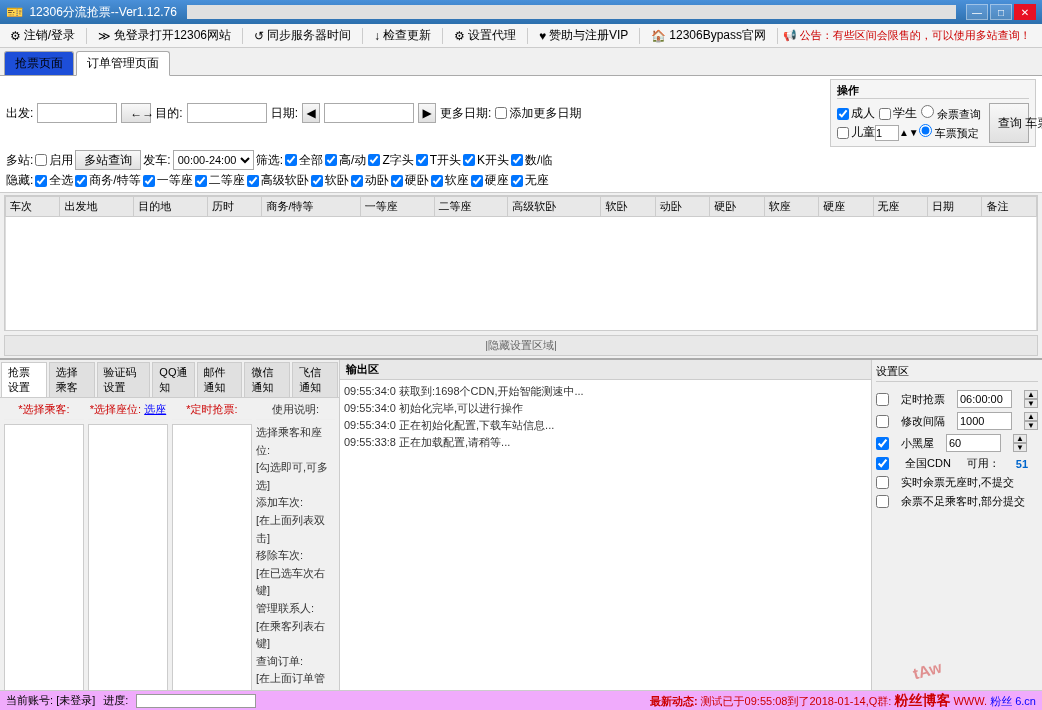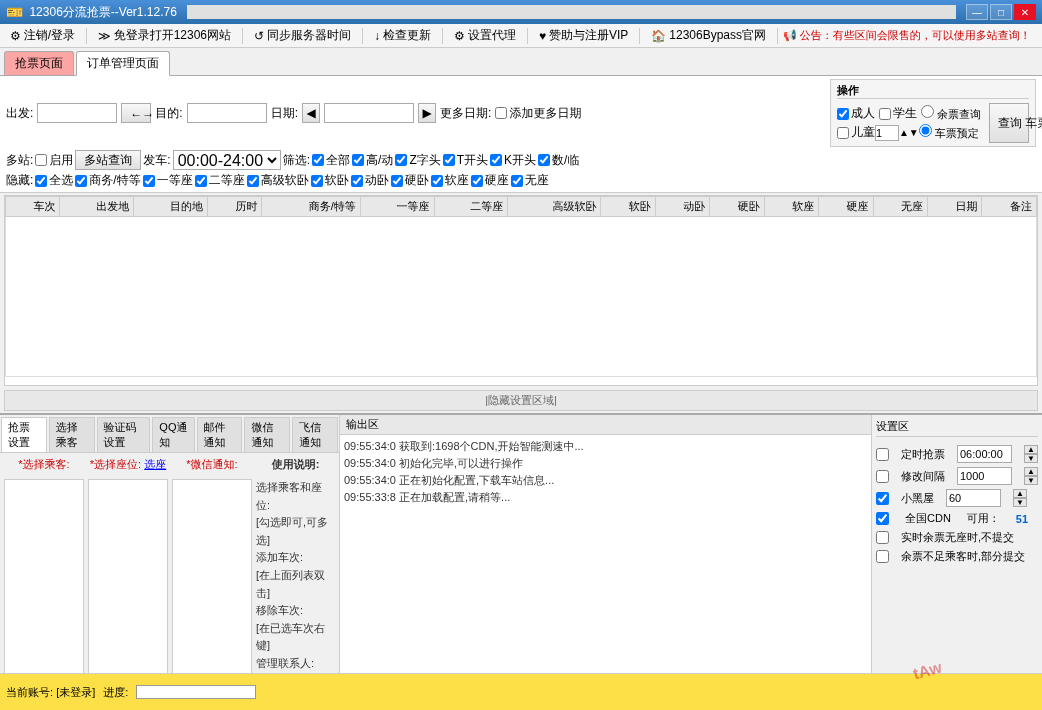--- a/index.html
+++ b/index.html
@@ -57,21 +57,21 @@
     .tabs {
       background: #f0f0f0;
       display: flex;
       padding: 3px 4px 0;
       border-bottom: 1px solid #aaa;
     }
     .tab {
       padding: 3px 10px;
       border: 1px solid #aaa;
       border-bottom: none;
-      background: #fca5a5;
+      background: #1d4ed8;
       cursor: pointer;
       font-size: 12px;
       margin-right: 2px;
       border-radius: 3px 3px 0 0;
     }
     .tab.active {
       background: white;
       border-bottom: 1px solid white;
       margin-bottom: -1px;
       z-index: 1;
@@ -108,21 +108,21 @@
     .checkbox-item input[type=checkbox] { margin: 0; width: 12px; height: 12px; }
     .train-table {
       width: 100%;
       border-collapse: collapse;
       font-size: 11px;
     }
     .train-table th {
       background: #e8e8e8;
       border: 1px solid #ccc;
       padding: 2px 4px;
-      text-align: right;
+      text-align: left;
       font-weight: normal;
       white-space: nowrap;
     }
     .train-table td {
       border: 1px solid #ddd;
       padding: 2px 4px;
       text-align: center;
     }
     
     
@@ -133,21 +133,21 @@
       padding: 2px 6px;
       text-align: center;
       font-size: 11px;
       color: #666;
     }
 
     
     .bottom-panel {
       display: flex;
       border-top: 2px solid #aaa;
-      height: 260px;
+      height: 332px;
     }
     
     
     .ticket-settings {
       width: 340px;
       border-right: 1px solid #ccc;
       display: flex;
       flex-direction: column;
     }
     .settings-tabs {
@@ -191,39 +191,40 @@
       width: 80px;
       flex: 1;
       min-height: 120px;
       font-size: 11px;
       overflow-y: auto;
     }
     .usage-col {
       flex: 1;
       font-size: 11px;
     }
-    .usage-col .col-header { color: #333; font-weight: bold; }
+    .usage-col .col-header { color: #333; }
     .usage-text {
       font-size: 11px;
       line-height: 1.6;
       color: #333;
     }
 
     
     .output-area {
       flex: 1;
       border-right: 1px solid #ccc;
       display: flex;
       flex-direction: column;
     }
     .output-header {
       background: #e8e8e8;
       padding: 2px 6px;
       font-size: 11px;
       border-bottom: 1px solid #ccc;
+      font-weight: bold;
     }
     .output-content {
       flex: 1;
       background: white;
       padding: 4px;
       overflow-y: scroll;
       font-size: 11px;
     }
     .output-line { margin-bottom: 2px; color: #333; }
     
@@ -276,23 +277,23 @@
       width: 100%;
       font-size: 14px;
       cursor: pointer;
       margin-top: auto;
       font-weight: bold;
       color: #333;
     }
     
     
     .status-bar {
-      background: #fde047;
+      background: #f0abfc;
       border-top: 1px solid #ccc;
-      height: 37px;
+      height: 20px;
       display: flex;
       align-items: center;
       padding: 0 6px;
       font-size: 11px;
       gap: 8px;
     }
     .progress-bar-container {
       width: 120px;
       height: 14px;
       border: 1px solid #999;
@@ -337,21 +338,21 @@
       flex: 1;
       overflow: hidden;
       margin: 2px 4px;
       border: 1px solid #ccc;
       background: white;
     }
     
     select.time-select {
       border: 1px solid #aaa;
       height: 20px;
-      font-size: 16px;
+      font-size: 11px;
       background: white;
     }
 
     .watermark {
       position: absolute;
       bottom: 30px;
       right: 100px;
       color: rgba(200,0,0,0.4);
       font-size: 16px;
       font-weight: bold;
@@ -621,21 +622,21 @@
 
         <div class="settings-col">
           <div class="col-header">
             <span>*选择座位:</span>
             <span style="color:blue; text-decoration:underline; cursor:pointer;">选座</span>
           </div>
           <div class="list-box"></div>
         </div>
 
         <div class="settings-col">
-          <div class="col-header">*微信通知:</div>
+          <div class="col-header">*定时抢票:</div>
           <div class="list-box"></div>
         </div>
 
         <div class="settings-col usage-col">
           <div class="col-header">使用说明:</div>
           <div class="usage-text">
             选择乘客和座位:<br>
             [勾选即可,可多选]<br>
             添加车次:<br>
             [在上面列表双击]<br>
@@ -715,18 +716,25 @@
 
   <div class="status-bar">
     <span>
       <span>当前账号:</span>
       <span>[未登录]</span>
     </span>
     <span>进度:</span>
     <div class="progress-bar-container">
       <div class="progress-bar-fill"></div>
     </div>
+    <span class="status-right">
+      <span style="color:#cc0000; font-weight:bold;">最新动态:</span>
+      <span>测试已于09:55:08到了2018-01-14,Q群: </span>
+      <span style="color:#cc0000; font-weight:bold; font-size:14px;">粉丝博客</span>
+      <span> WWW. </span>
+      <span style="color:blue;">粉丝 6.cn</span>
+    </span>
   </div>
 </div>
 
 <div class="watermark">tAw</div>
 
 </div>
 
 </body></html>

